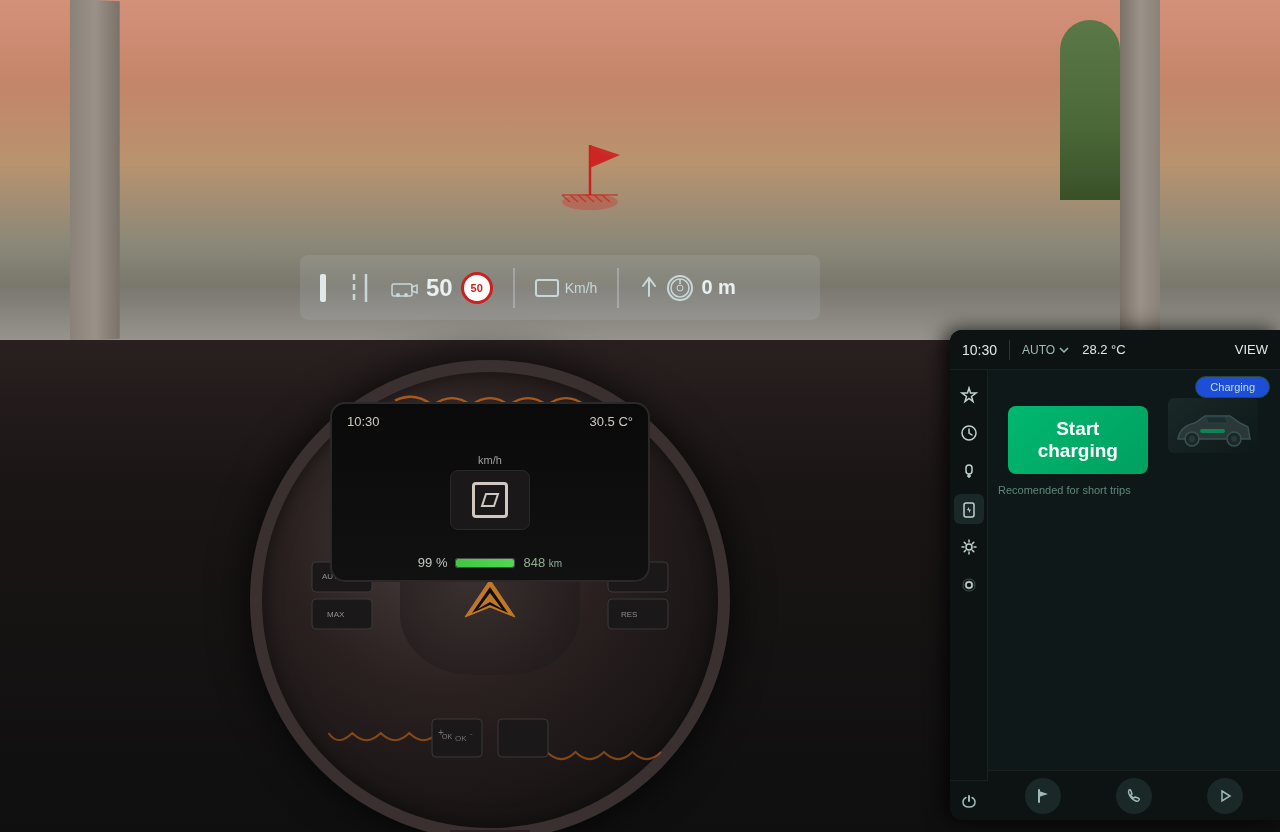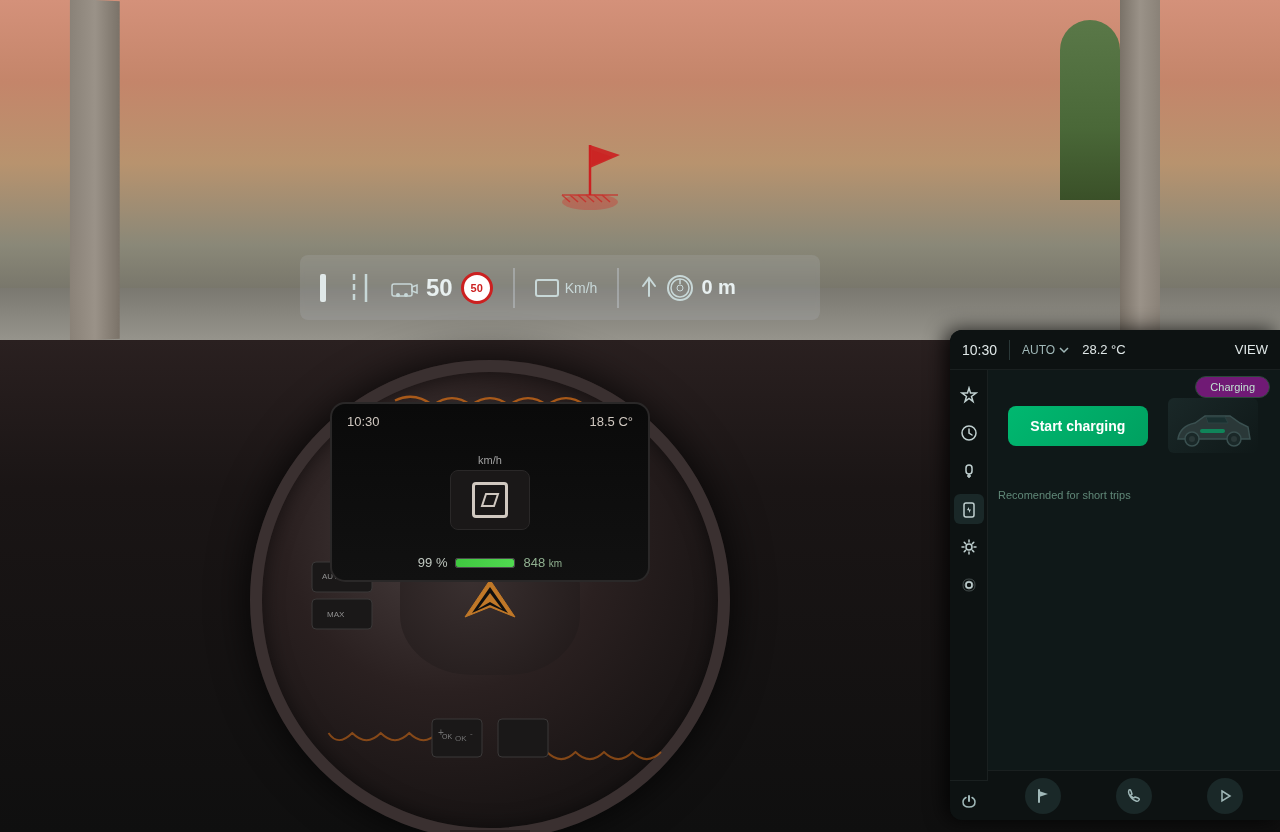--- a/index.html
+++ b/index.html
@@ -434,36 +434,36 @@
     }
 
     
     .charging-tab {
       display: flex;
       justify-content: flex-end;
       padding: 6px 10px 0;
     }
 
     .charging-tab-btn {
-      background: #701a75;
+      background: #1d4ed8;
       border: 1px solid #2a4838;
       border-radius: 20px;
       padding: 4px 14px;
       font-size: 11px;
       color: #c0e0d0;
     }
 
     
     .start-charging-btn {
       margin: 8px 10px;
       background: linear-gradient(135deg, #00b870 0%, #00a060 100%);
       border: none;
       border-radius: 8px;
       padding: 12px 20px;
-      font-size: 14px;
+      font-size: 19px;
       font-weight: 600;
       color: white;
       cursor: pointer;
       text-align: center;
       width: calc(55% - 10px);
     }
 
     .charging-content-row {
       display: flex;
       align-items: flex-start;
@@ -496,21 +496,20 @@
     .batt-range {
       font-size: 14px;
       color: #a0c8b8;
       margin-left: 6px;
     }
 
     .recommended-text {
       font-size: 11px;
       color: #608878;
       padding: 2px 10px 6px;
-      margin-top: 33px;
     }
 
     
     .info-bottom-actions {
       position: absolute;
       bottom: 0;
       left: 38px;
       right: 0;
       height: 50px;
       background: #0d1212;
@@ -692,37 +691,45 @@
 
       <div style="position:absolute;left:45px;top:185px;display:flex;flex-direction:column;gap:5px;">
         <svg width="70" height="80" viewBox="0 0 70 80">
           <rect x="5" y="5" width="60" height="30" rx="4" fill="#1a1818" stroke="#3a3838" stroke-width="1"></rect>
           <text x="15" y="22" fill="#909090" font-size="8" font-family="Arial">AUTO</text>
           <rect x="5" y="42" width="60" height="30" rx="4" fill="#1a1818" stroke="#3a3838" stroke-width="1"></rect>
           <text x="20" y="60" fill="#909090" font-size="8" font-family="Arial">MAX</text>
         </svg>
       </div>
 
+      <div style="position:absolute;right:45px;top:185px;">
+        <svg width="70" height="80" viewBox="0 0 70 80">
+          <rect x="5" y="5" width="60" height="30" rx="4" fill="#1a1818" stroke="#3a3838" stroke-width="1"></rect>
+          <text x="18" y="22" fill="#909090" font-size="8" font-family="Arial">SET</text>
+          <rect x="5" y="42" width="60" height="30" rx="4" fill="#1a1818" stroke="#3a3838" stroke-width="1"></rect>
+          <text x="18" y="60" fill="#909090" font-size="8" font-family="Arial">RES</text>
+        </svg>
+      </div>
 
       <div style="position:absolute;bottom:60px;left:50%;transform:translateX(-50%);width:120px;">
         <svg width="120" height="50" viewBox="0 0 120 50">
           <rect x="2" y="5" width="50" height="38" rx="4" fill="#1a1818" stroke="#3a3838" stroke-width="1"></rect>
           <rect x="68" y="5" width="50" height="38" rx="4" fill="#1a1818" stroke="#3a3838" stroke-width="1"></rect>
           <text x="12" y="25" fill="#808080" font-size="7" font-family="Arial">OK</text>
 
           <text x="8" y="22" fill="#707070" font-size="10">+</text>
           <text x="25" y="27" fill="#707070" font-size="8">OK</text>
           <text x="40" y="22" fill="#707070" font-size="8">-</text>
         </svg>
       </div>
 
       <div class="instrument-cluster">
         <div class="cluster-header">
           <span class="cluster-time">10:30</span>
-          <span class="cluster-temp">18.5 C°</span>
+          <span class="cluster-temp">30.5 C°</span>
         </div>
 
         <div class="cluster-speedometer">
           <span class="cluster-unit">km/h</span>
           <div class="cluster-speed-display">
             <div class="speed-icon">
 
               <svg width="28" height="28" viewBox="0 0 28 28">
                 <path d="M6 20 L10 8 L22 8 L18 20 Z" fill="none" stroke="#d0c8c0" stroke-width="2"></path>
               </svg>

